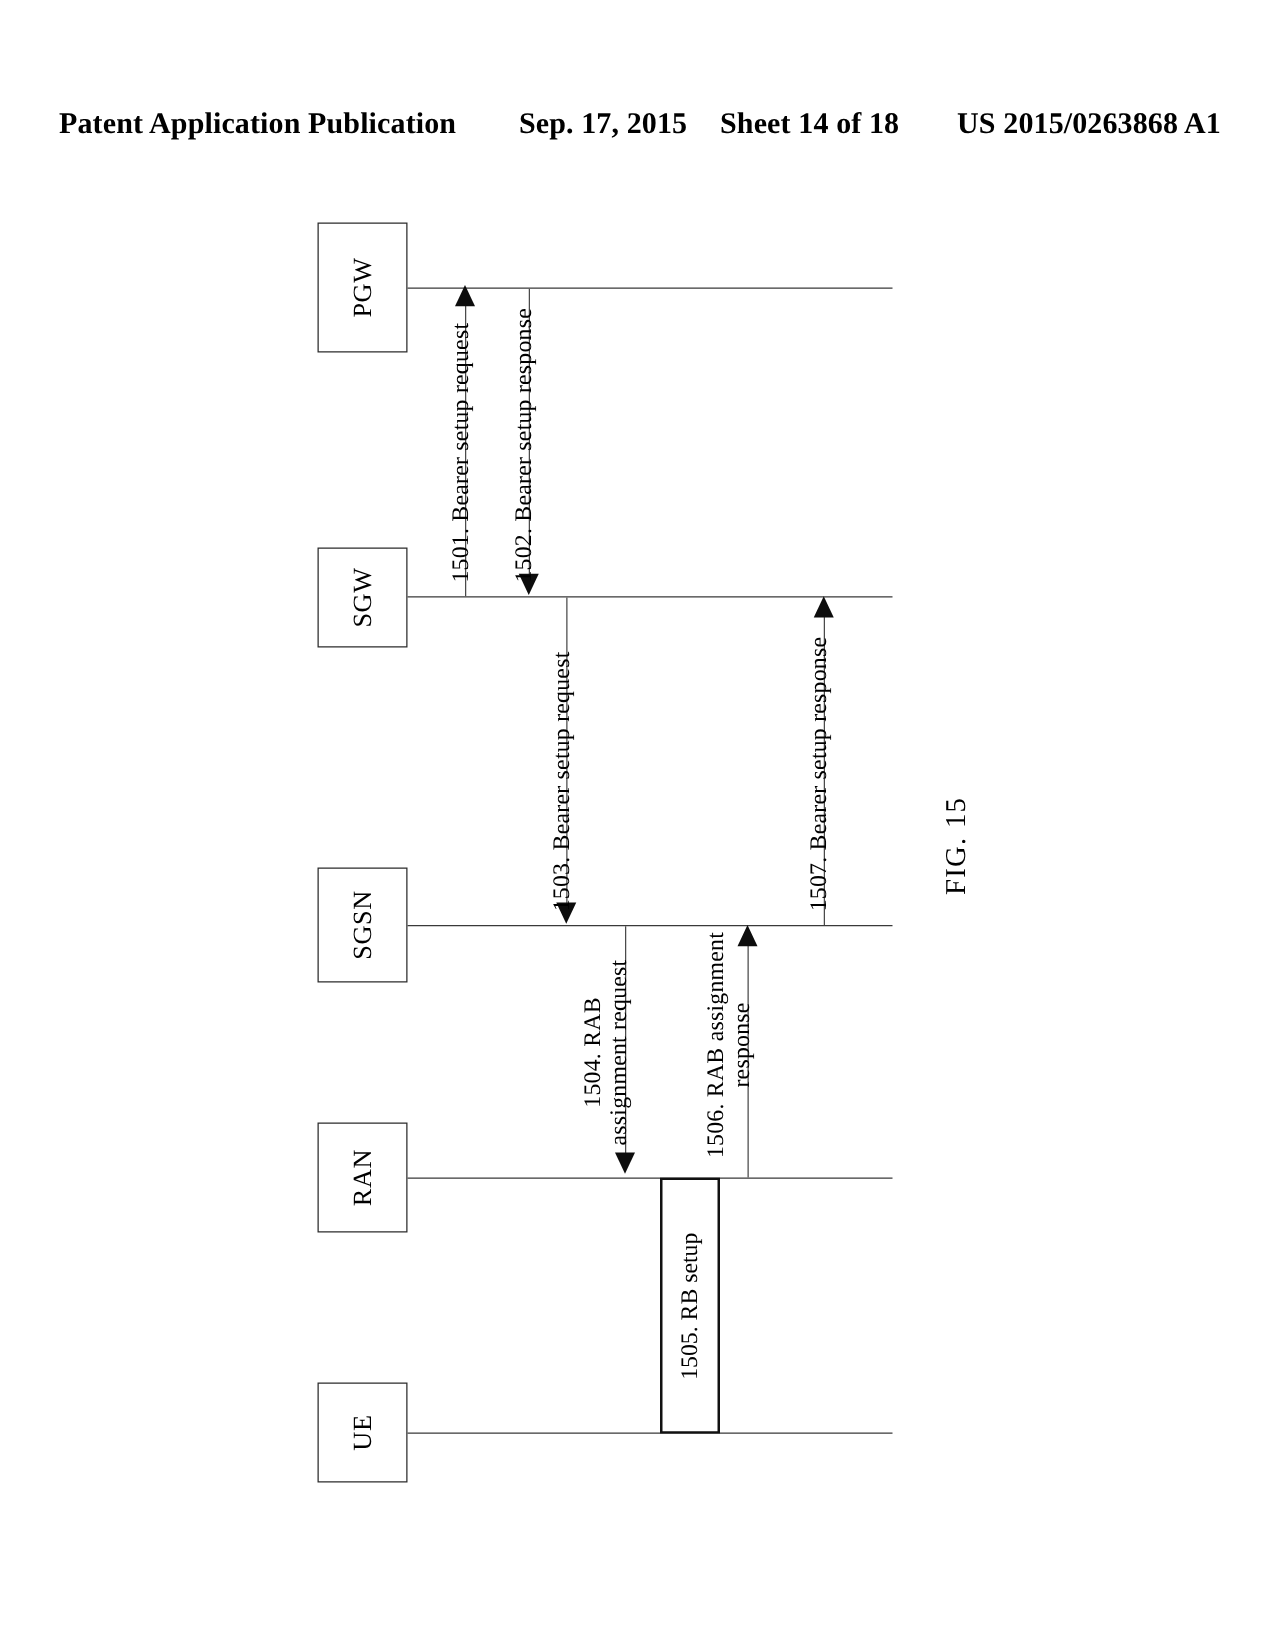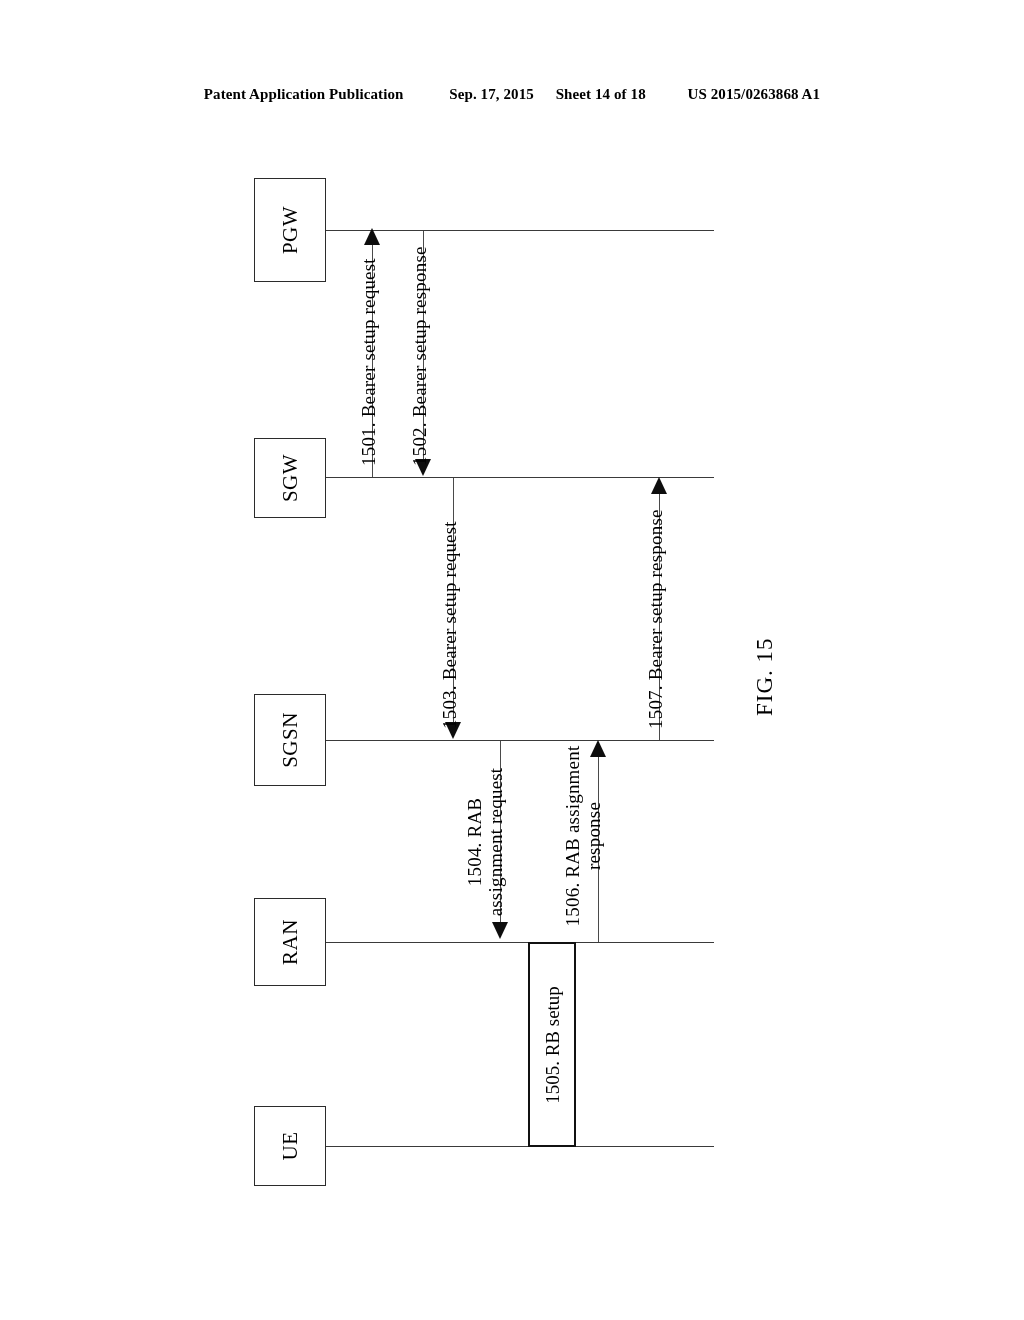--- a/index.html
+++ b/index.html
@@ -18,21 +18,21 @@
   }
 
   
   #header {
     position: absolute;
     top: 86px;
     left: 0;
     width: 1024px;
     text-align: center;
     font-weight: bold;
-    font-size: 15px;
+    font-size: 24px;
     letter-spacing: 0.1px;
     white-space: nowrap;
   }
   #header .seg { display: inline-block; vertical-align: baseline; }
   #header .gap-lg { display: inline-block; width: 38px; }
   #header .gap-sm { display: inline-block; width: 14px; }
   #header .gap-md { display: inline-block; width: 34px; }
 
   
   #diagram {

